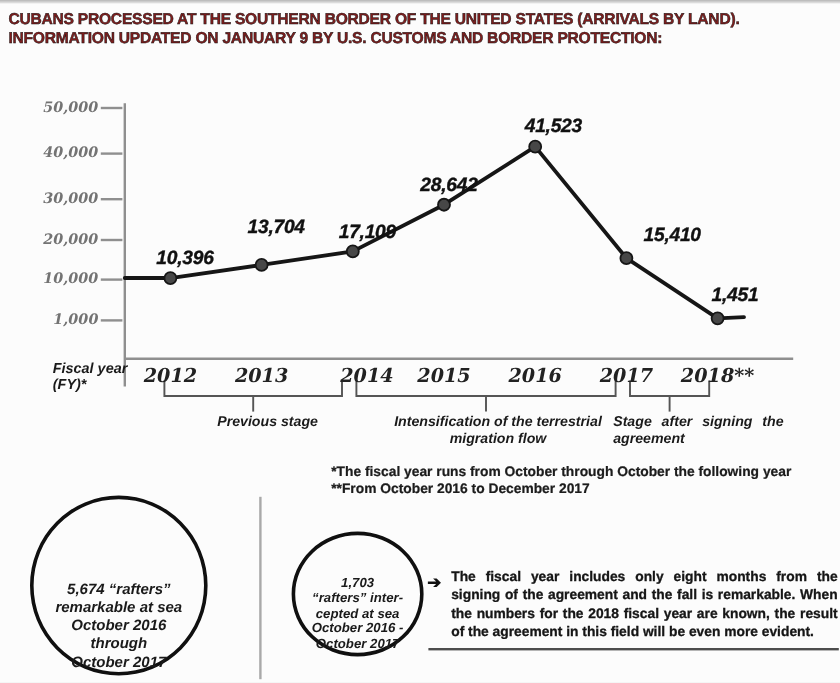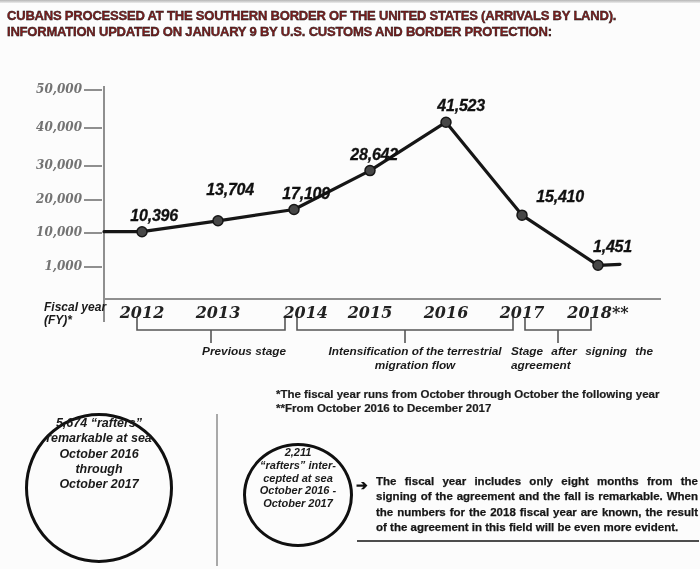--- a/index.html
+++ b/index.html
@@ -28,21 +28,21 @@
   .fiscal-label{
     position:absolute;left:44px;top:301px;width:70px;
     font-weight:bold;font-style:italic;font-size:12px;line-height:12.5px;color:#1a1a1a;
   }
   .footnotes{
     position:absolute;left:276px;top:387px;width:400px;
     font-weight:bold;font-size:11.5px;line-height:14px;color:#1c1c1c;
     -webkit-text-stroke:.2px #1c1c1c;
   }
   .circle{position:absolute;border:3px solid #101010;border-radius:50%;
-    display:flex;flex-direction:column;justify-content:flex-start;align-items:center;
+    display:flex;flex-direction:column;justify-content:flex-end;align-items:center;
     text-align:center;font-weight:bold;font-style:italic;color:#1a1a1a;}
   .circle-large{left:25px;top:413px;width:142px;height:144px;
     font-size:12.5px;line-height:15.3px;}
   .circle-small{left:243px;top:443px;width:104px;height:98px;
     font-size:11px;line-height:12.8px;border-width:3.5px;}
   .vdivider{position:absolute;left:216px;top:414px;width:2px;height:152px;background:#a9a9a9;}
   .note-arrow{position:absolute;left:356px;top:477px;
     font-weight:bold;font-size:14px;color:#111;}
   .note-text{
     position:absolute;left:376px;top:474px;width:322px;
@@ -101,21 +101,21 @@
       <div class="txt ptlbl" style="left: 258px; top: 184.54px; width: 72px;">17,109</div>
       <div class="txt yearlbl" style="left: 260px; top: 303px; width: 68px; text-align: right;">2014</div>
       <div class="txt ptlbl" style="left: 326px; top: 145.617px; width: 72px;">28,642</div>
       <div class="txt yearlbl" style="left: 336px; top: 303px; width: 68px;">2015</div>
       <div class="txt ptlbl" style="left: 413px; top: 97.2126px; width: 72px;">41,523</div>
       <div class="txt yearlbl" style="left: 412px; top: 303px; width: 68px;">2016</div>
       <div class="txt ptlbl" style="left: 512px; top: 188.147px; width: 72px;">15,410</div>
       <div class="txt yearlbl" style="left: 488px; top: 303px; width: 68px;">2017</div>
       <div class="txt ptlbl" style="left: 560px; top: 238.296px; width: 72px;">1,451</div>
       <div class="txt yearlbl" style="left: 564px; top: 303px; width: 68px;">2018**</div>
-      <div class="txt stagelbl" style="left: 160px; top: 345px; width: 126px; text-align: right; white-space: normal;">Previous stage</div>
+      <div class="txt stagelbl" style="left: 160px; top: 345px; width: 126px; text-align: center; white-space: normal;">Previous stage</div>
       <div class="txt stagelbl" style="left: 327px; top: 345px; width: 176px; text-align: center; white-space: normal;">Intensification of the terrestrial migration flow</div>
       <div class="txt stagelbl" style="left: 511px; top: 345px; width: 142px; text-align: justify; white-space: normal;">Stage after signing the agreement</div>
     </div>
 
   <div class="fiscal-label">
     <div>Fiscal year</div>
     <div>(FY)*</div>
   </div>
 
   <div class="footnotes">
@@ -127,21 +127,21 @@
     <div>5,674 “rafters”</div>
     <div>remarkable at sea</div>
     <div>October 2016</div>
     <div>through</div>
     <div>October 2017</div>
   </div>
 
   <div class="vdivider"></div>
 
   <div class="circle circle-small">
-    <div>2,211</div>
+    <div>1,703</div>
     <div>“rafters” inter-</div>
     <div>cepted at sea</div>
     <div>October 2016 -</div>
     <div>October 2017</div>
   </div>
 
   <div class="note-arrow">➔</div>
   <div class="note-text">The fiscal year includes only eight months from the signing of the agreement and the fall is remarkable. When the numbers for the 2018 fiscal year are known, the result of the agreement in this field will be even more evident.</div>
   <div class="bottom-rule"></div>
 </div>

